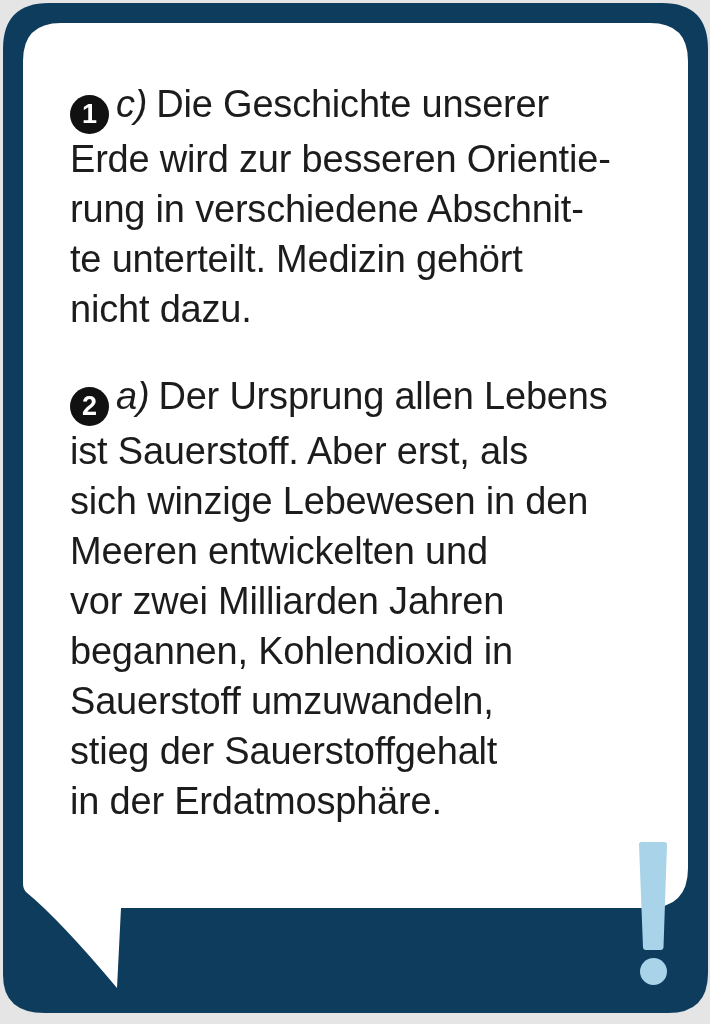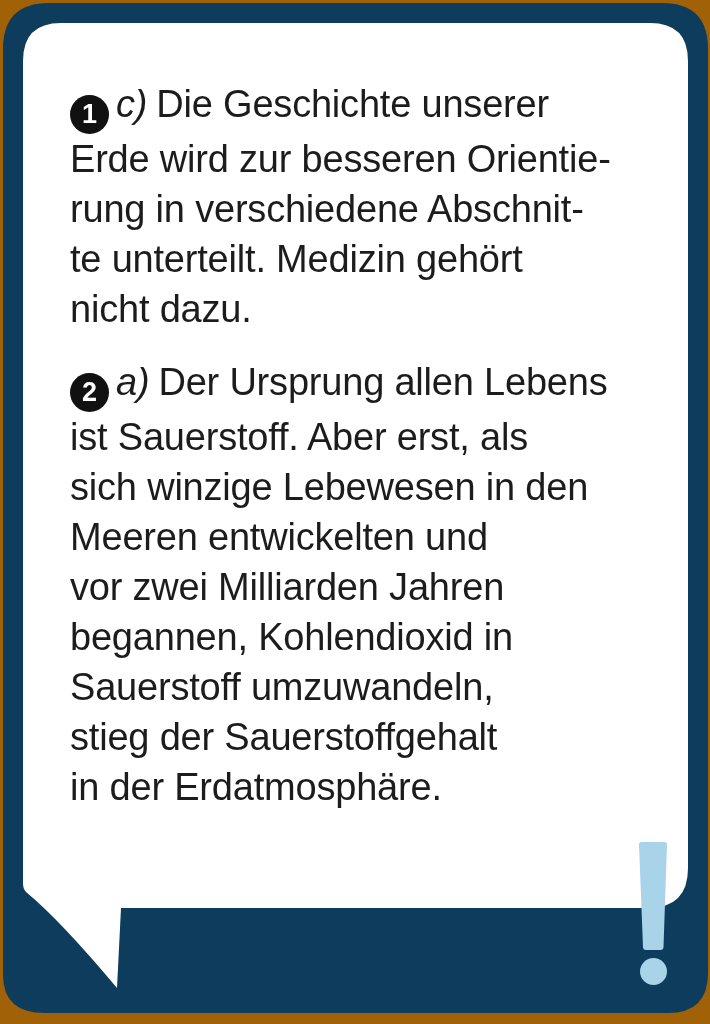--- a/index.html
+++ b/index.html
@@ -4,21 +4,21 @@
 <style>
   html, body {
     margin: 0;
     padding: 0;
     background: #ffffff;
   }
   .stage {
     position: relative;
     width: 710px;
     height: 1024px;
-    background: #a16207;
+    background: #e5e5e5;
     overflow: hidden;
     font-family: "Liberation Sans", sans-serif;
   }
   .bubble-svg {
     position: absolute;
     inset: 0;
     width: 710px;
     height: 1024px;
     display: block;
   }
@@ -29,21 +29,21 @@
     width: 600px;
     color: #1c1c1c;
     font-size: 38px;
     line-height: 50px;
     letter-spacing: -0.2px;
   }
   .answer {
     margin: 0;
   }
   .answer + .answer {
-    margin-top: 23px;
+    margin-top: 37px;
   }
   .badge {
     display: inline-block;
     width: 39px;
     height: 39px;
     border-radius: 50%;
     background: #111111;
     color: #ffffff;
     text-align: center;
     line-height: 39px;

